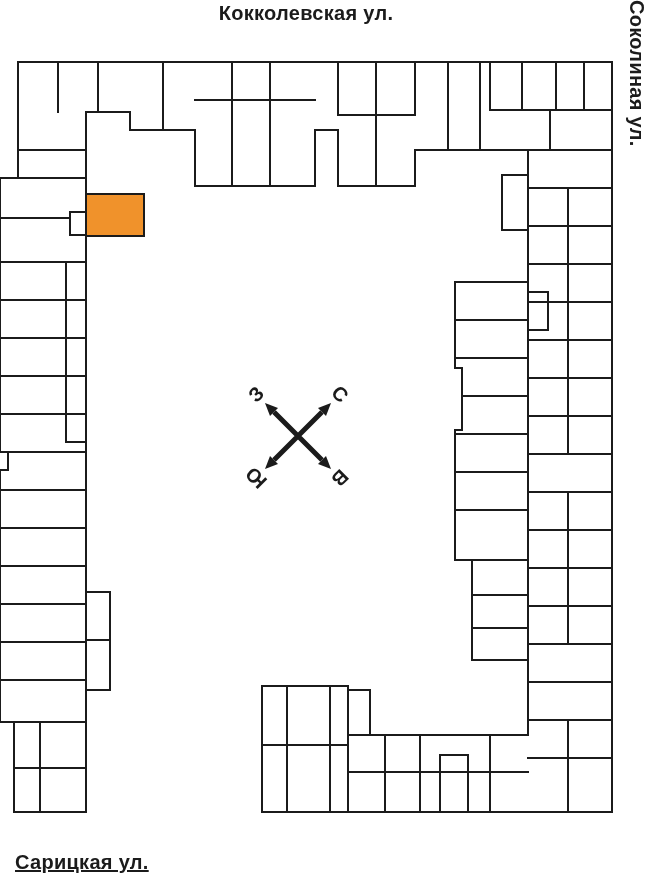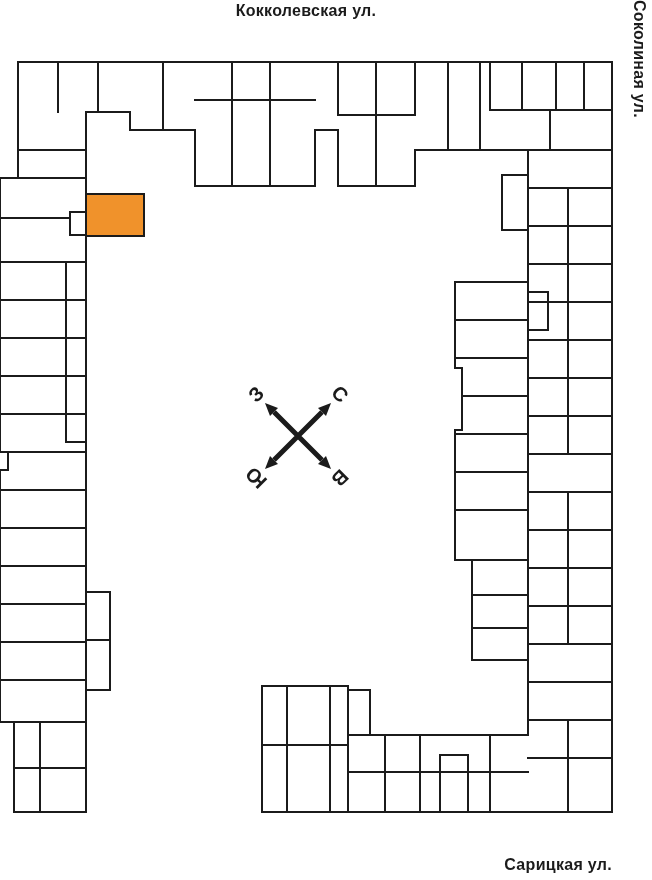--- a/index.html
+++ b/index.html
@@ -7,27 +7,27 @@
     position:relative;
     width:652px;height:880px;
     background:#ffffff;
     font-family:"Liberation Sans",sans-serif;
     color:#1b1b1b;
     overflow:hidden;
   }
   .street{
     position:absolute;
     font-weight:700;
-    font-size:16px;
+    font-size:20px;
     letter-spacing:.3px;
     color:#1b1b1b;
     white-space:nowrap;
   }
   .street-top{top:2px;left:0;width:612px;text-align:center;}
-  .street-bottom{bottom:6px;left:0;width:612px;text-align:right;}
+  .street-bottom{bottom:6px;left:15px;width:612px;text-align:left;text-decoration:underline;}
   .street-right{
     top:0;right:4px;height:100%;
     display:flex;align-items:center;
     writing-mode:vertical-rl;
   }
   svg.plan{position:absolute;left:0;top:0;}
   .wall{
     fill:none;
     stroke:#1b1b1b;
     stroke-width:2;

